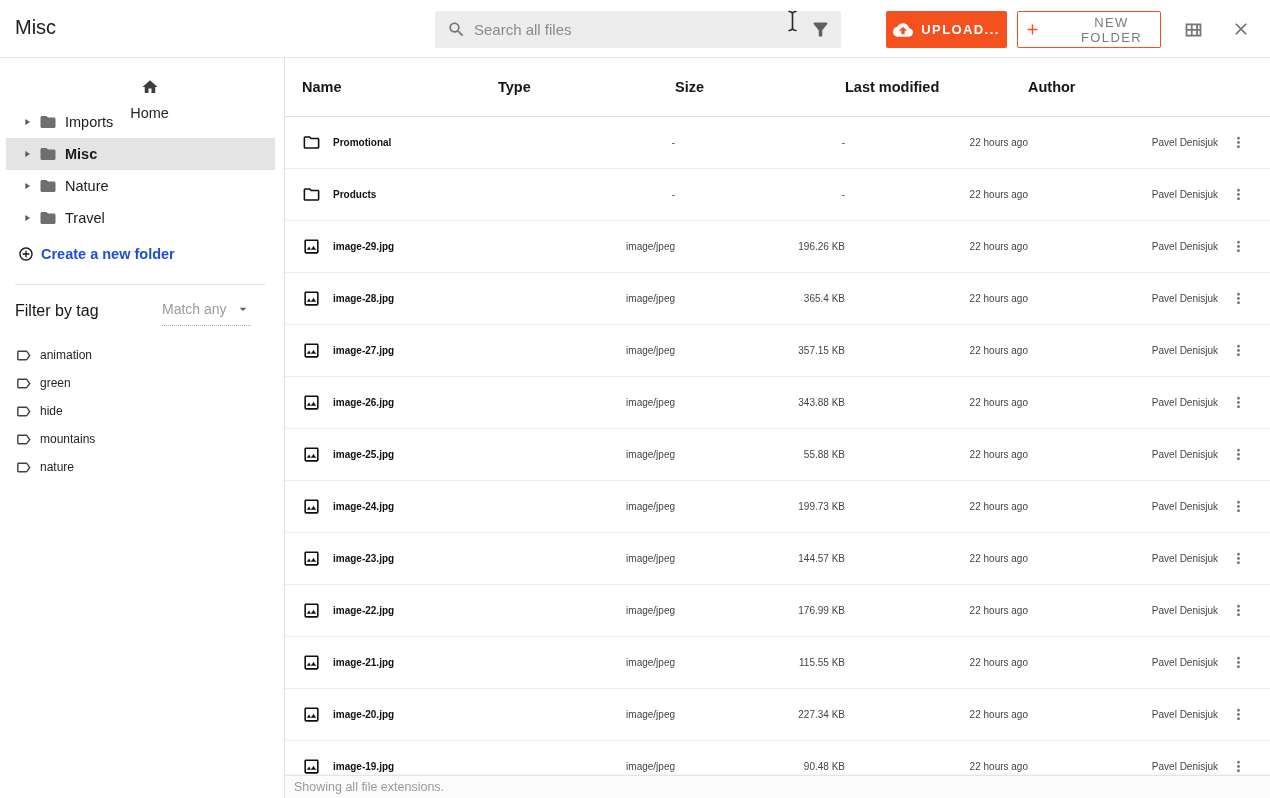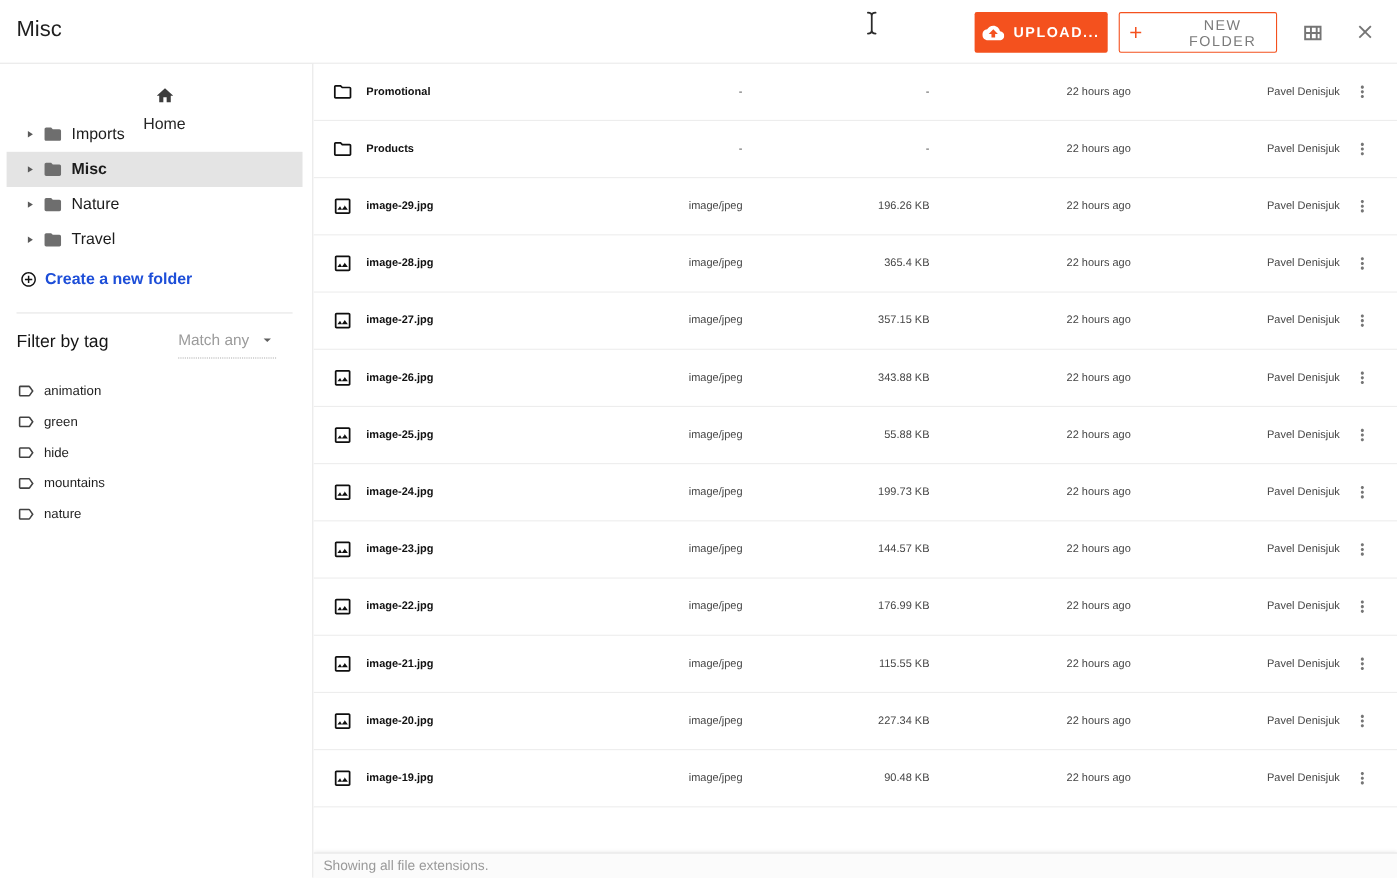--- a/index.html
+++ b/index.html
@@ -87,20 +87,33 @@
   }
 </style>
 </head>
 <body>
 
 <div class="app">
 
   <header class="topbar">
     <h1 class="page-title">Misc</h1>
 
+    <div class="searchbar">
+      <span>
+        <svg width="19" height="19" viewBox="0 0 24 24" fill="#757575">
+            <path d="M15.5 14h-.79l-.28-.27C15.41 12.59 16 11.11 16 9.5 16 5.91 13.09 3 9.5 3S3 5.91 3 9.5 5.91 16 9.5 16c1.61 0 3.09-.59 4.23-1.57l.27.28v.79l5 4.99L20.49 19l-4.99-5zm-6 0C7.01 14 5 11.99 5 9.5S7.01 5 9.5 5 14 7.01 14 9.5 11.99 14 9.5 14z"></path>
+          </svg>
+      </span>
+      <input placeholder="Search all files" style="">
+      <span class="funnel">
+        <svg width="21" height="21" viewBox="0 0 24 24" fill="#5f5f5f">
+            <path d="M4.25 5.61C6.27 8.2 10 13 10 13v6c0 .55.45 1 1 1h2c.55 0 1-.45 1-1v-6s3.72-4.8 5.74-7.39A.998.998 0 0 0 18.95 4H5.04c-.83 0-1.3.95-.79 1.61z"></path>
+          </svg>
+      </span>
+    </div>
 
     <button class="btn btn-upload">
       <span>
         <svg width="20" height="20" viewBox="0 0 24 24" fill="#ffffff">
             <path d="M19.35 10.04C18.67 6.59 15.64 4 12 4 9.11 4 6.6 5.64 5.35 8.04 2.34 8.36 0 10.91 0 14c0 3.31 2.69 6 6 6h13c2.76 0 5-2.24 5-5 0-2.64-2.05-4.78-4.65-4.96zM14 13v4h-4v-4H7l5-5 5 5h-3z"></path>
           </svg>
       </span>
       <span>UPLOAD...</span>
     </button>
 
@@ -253,20 +266,28 @@
               <svg width="17" height="17" viewBox="0 0 24 24" fill="#424242">
                 <path d="M17.63 5.84C17.27 5.33 16.67 5 16 5L5 5.01C3.9 5.01 3 5.9 3 7v10c0 1.1.9 1.99 2 1.99L16 19c.67 0 1.27-.33 1.63-.84L22 12l-4.37-6.16zM16 17H5V7h11l3.55 5L16 17z"></path>
               </svg>
             </span>
             <span>nature</span>
           </div>
         </div>
     </aside>
 
     <section class="content">
+      <div class="thead">
+        <div class="c">Name</div>
+        <div class="c">Type</div>
+        <div class="c">Size</div>
+        <div class="c">Last modified</div>
+        <div class="c">Author</div>
+        <div class="c"></div>
+      </div>
       <div id="rows">
           <div class="trow">
             <div class="c name">
               <span class="ricon">
                 <svg width="19" height="19" viewBox="0 0 24 24" fill="#0f0f0f">
                   <path d="M20 6h-8l-2-2H4c-1.1 0-2 .9-2 2v12c0 1.1.9 2 2 2h16c1.1 0 2-.9 2-2V8c0-1.1-.9-2-2-2zm0 12H4V6h5.17l2 2H20v10z"></path>
                 </svg>
               </span>
               <span>Promotional</span>
             </div>

